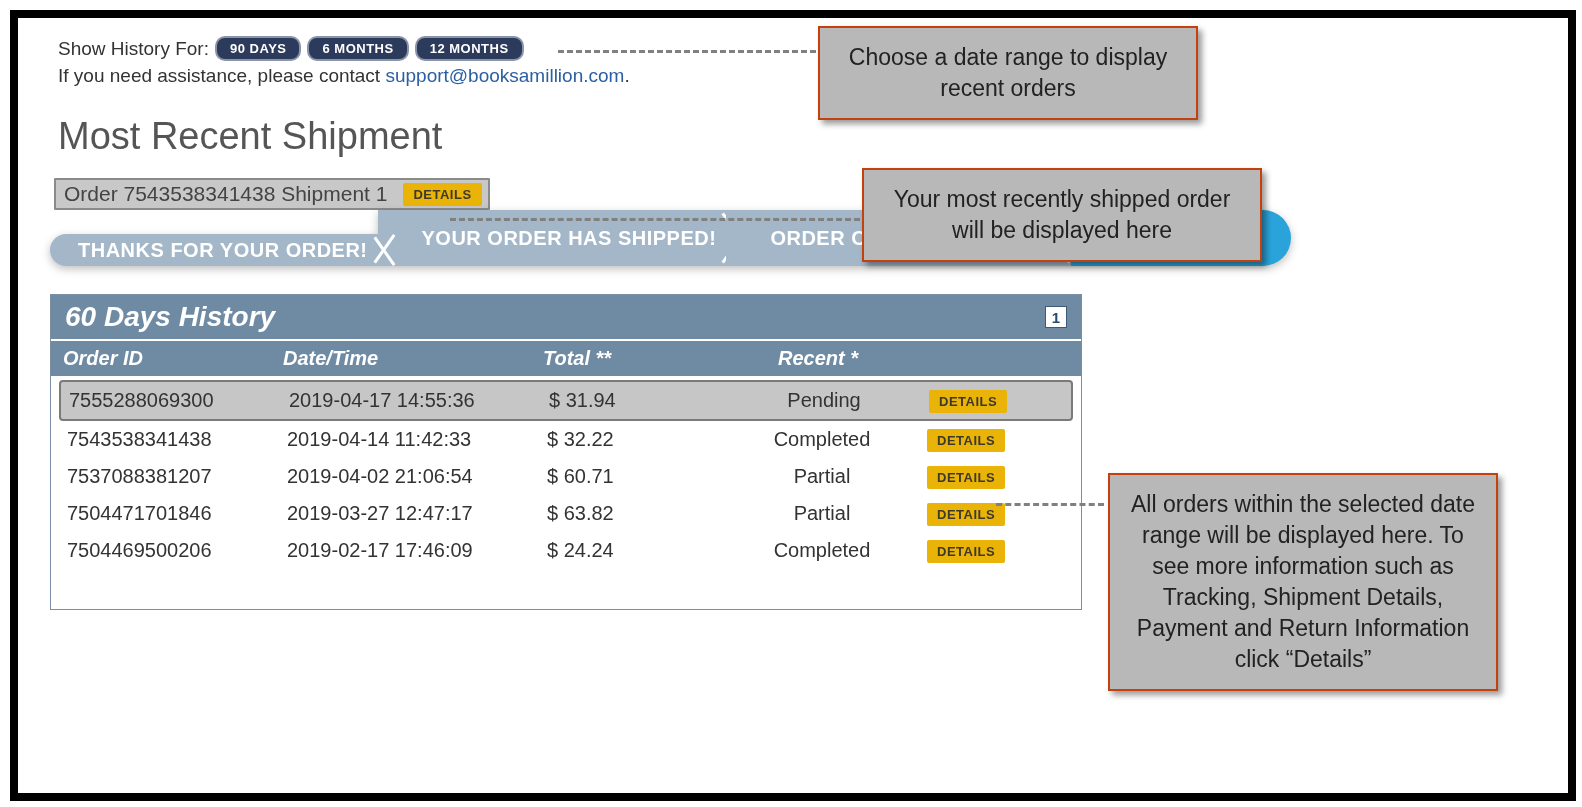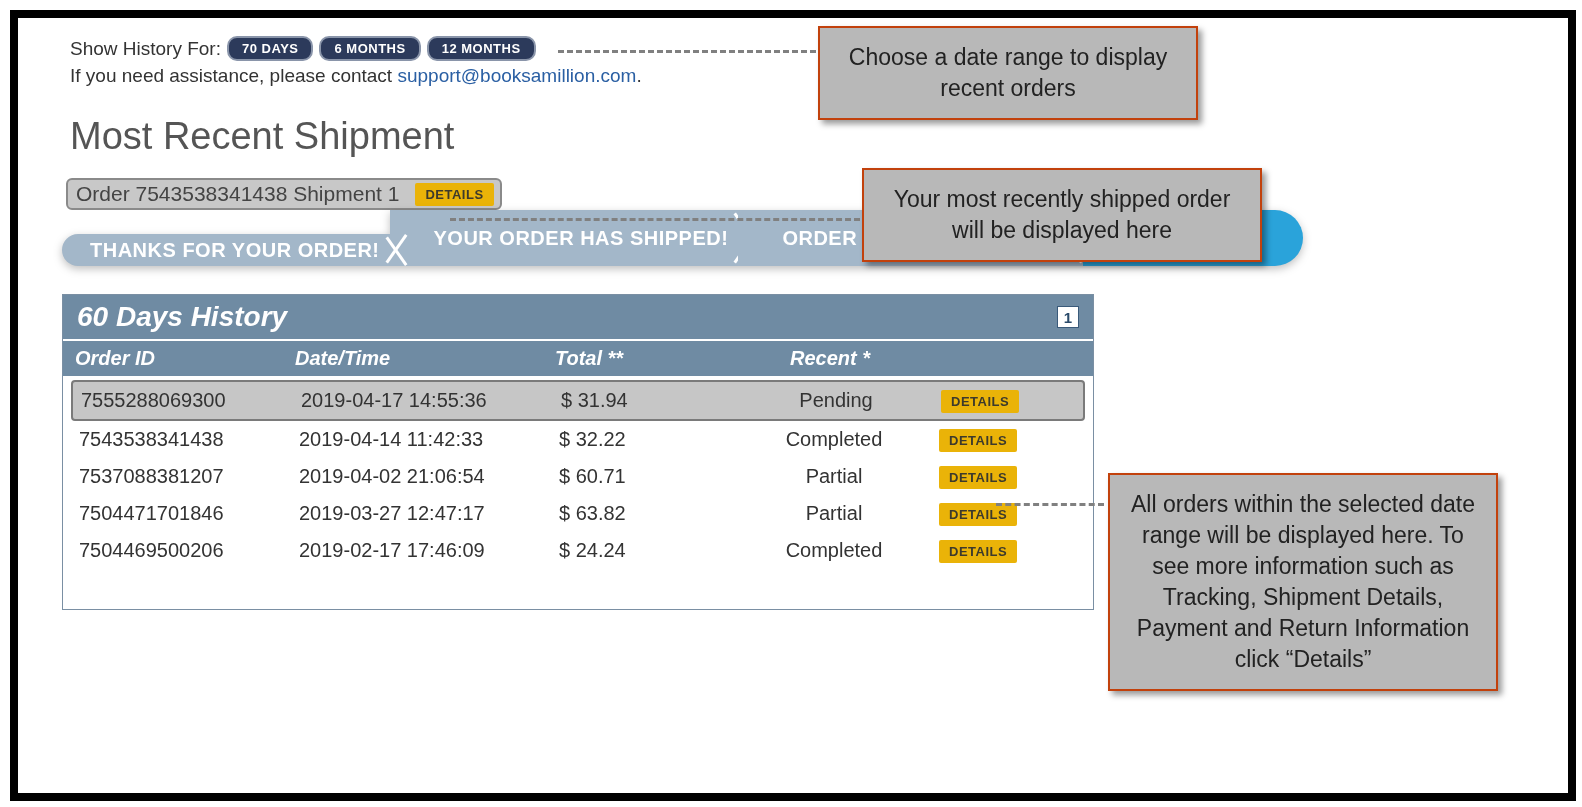--- a/index.html
+++ b/index.html
@@ -11,21 +11,21 @@
   .outer {
     border: 8px solid #000;
     width: 1566px;
     height: 791px;
     position: relative;
     background: #fff;
     overflow: hidden;
   }
   .content {
     position: relative;
-    padding: 18px 44px;
+    padding: 18px 32px;
   }
   
   .filter-row {
     display: flex;
     align-items: center;
     gap: 6px;
     margin-left: 8px;
   }
   .filter-label {
     color: #333;
@@ -56,21 +56,21 @@
     color: #555;
     font-size: 38px;
     font-weight: 400;
   }
 
   
   .order-line {
     display: inline-flex;
     align-items: center;
     border: 2px solid #8a8a8a;
-    border-radius: 6px;
+    border-radius: 1px;
     background: #c8c8c8;
     padding: 2px 6px 2px 8px;
     margin-left: 4px;
     gap: 16px;
   }
   .order-line-text {
     color: #444;
     font-size: 21px;
   }
   .details-btn {
@@ -229,21 +229,21 @@
   .dash3 { top: 485px; left: 978px; width: 108px; }
 </style>
 </head>
 <body>
 
 <div class="outer">
   <div class="content">
 
     <div class="filter-row">
       <span class="filter-label">Show History For:</span>
-      <button class="pill">70 DAYS</button>
+      <button class="pill">90 DAYS</button>
       <button class="pill">6 MONTHS</button>
       <button class="pill">12 MONTHS</button>
     </div>
     <div class="assist">
       <span>If you need assistance, please contact </span><a href="#">support@booksamillion.com</a><span>.</span>
     </div>
 
     <h1 class="heading">Most Recent Shipment</h1>
 
     <div>

